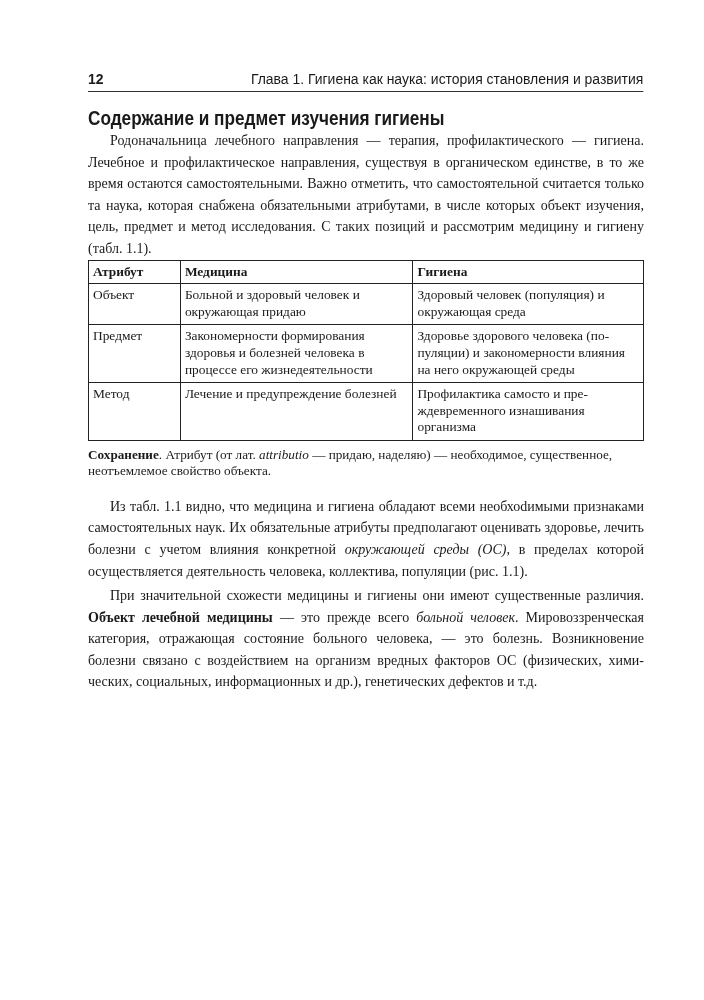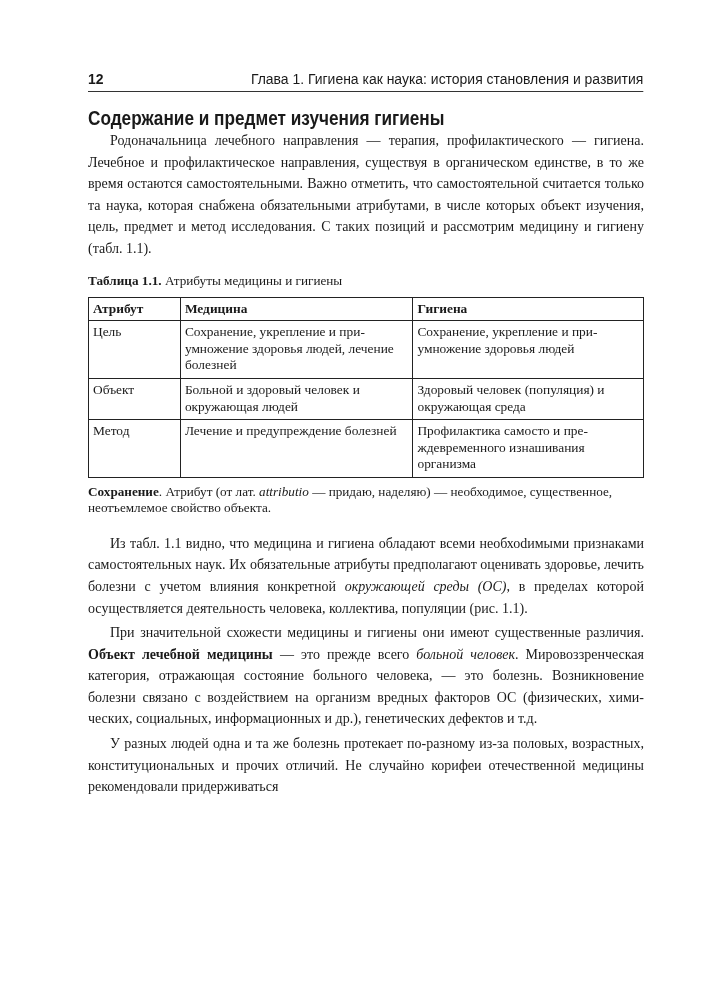--- a/index.html
+++ b/index.html
@@ -33,58 +33,54 @@
 <div class="page">
   <div class="running-head">
     <span class="pnum">12</span>
     <span>Глава 1. Гигиена как наука: история становления и развития</span>
   </div>
 
   <h2 class="section-title">Содержание и предмет изучения гигиены</h2>
 
   <p class="body-text">Родоначальница лечебного направления — терапия, профилак­тического — гигиена. Лечебное и профилактическое направления, существуя в органическом единстве, в то же время остаются самосто­ятельными. Важно отметить, что самостоятельной считается только та наука, которая снабжена обязательными атрибутами, в числе которых объект изучения, цель, предмет и метод исследования. С таких позиций и рассмотрим медицину и гигиену (табл. 1.1).</p>
 
-  <div class="caption">
-    <b>Таблица 1.1.</b><span> Атрибуты медицины и гигиены</span>
-  </div>
 
   <table class="attrs">
     <colgroup>
         <col class="c1">
         <col class="c2">
         <col class="c3">
       </colgroup>
     <thead>
       <tr>
         <th>Атрибут</th>
         <th>Медицина</th>
         <th>Гигиена</th>
       </tr>
     </thead>
     <tbody>
       <tr>
-        <td>Цель</td>
-        <td>Сохранение, укрепление и при­умножение здоровья людей, ле­чение болезней</td>
-        <td>Сохранение, укрепление и при­умножение здоровья людей</td>
+        <td>Объект</td>
+        <td>Больной и здоровый человек и окружающая придаю</td>
+        <td>Здоровый человек (популяция) и окружающая среда</td>
       </tr>
       <tr>
-        <td>Объект</td>
-        <td>Больной и здоровый человек и окружающая людей</td>
-        <td>Здоровый человек (популяция) и окружающая среда</td>
+        <td>Предмет</td>
+        <td>Закономерности формирования здоровья и болезней человека в процессе его жизнедеятельности</td>
+        <td>Здоровье здорового человека (по­пуляции) и закономерности вли­яния на него окружающей среды</td>
       </tr>
       <tr>
         <td>Метод</td>
         <td>Лечение и предупреждение бо­лезней</td>
         <td>Профилактика самосто и пре­ждевременного изнашивания организма</td>
       </tr>
     </tbody>
   </table>
 
   <div class="note">
     <b>Сохранение</b><span>. Атрибут (от лат. </span><i>attributio</i><span> — придаю, наделяю) — необходимое, существенное, неотъемлемое свойство объекта.</span>
   </div>
 
   <p class="body-text"><span>Из табл. 1.1 видно, что медицина и гигиена обладают всеми необхо­dимыми признаками самостоятельных наук. Их обязательные атрибу­ты предполагают оценивать здоровье, лечить болезни с учетом влияния конкретной </span><i>окружающей среды (ОС)</i><span>, в пределах которой осуществля­ется деятельность человека, коллектива, популяции (рис. 1.1).</span></p>
 
   <p class="body-text para-gap"><span>При значительной схожести медицины и гигиены они имеют су­щественные различия. </span><b>Объект лечебной медицины</b><span> — это прежде всего </span><i>больной человек</i><span>. Мировоззренческая категория, отражающая состояние больного человека, — это болезнь. Возникновение болезни связано с воздействием на организм вредных факторов ОС (физических, хими­ческих, социальных, информационных и др.), генетических дефектов и т.д.</span></p>
 
-  <p class="body-text para-gap">У разных людей одна и та же болезнь протекает по-разному из-за по­ловых, возрастных, конституциональных и прочих отличий. Не случай­но корифеи отечественной медицины рекомендовали придерживаться</p>
 </div>
 
 </body></html>

